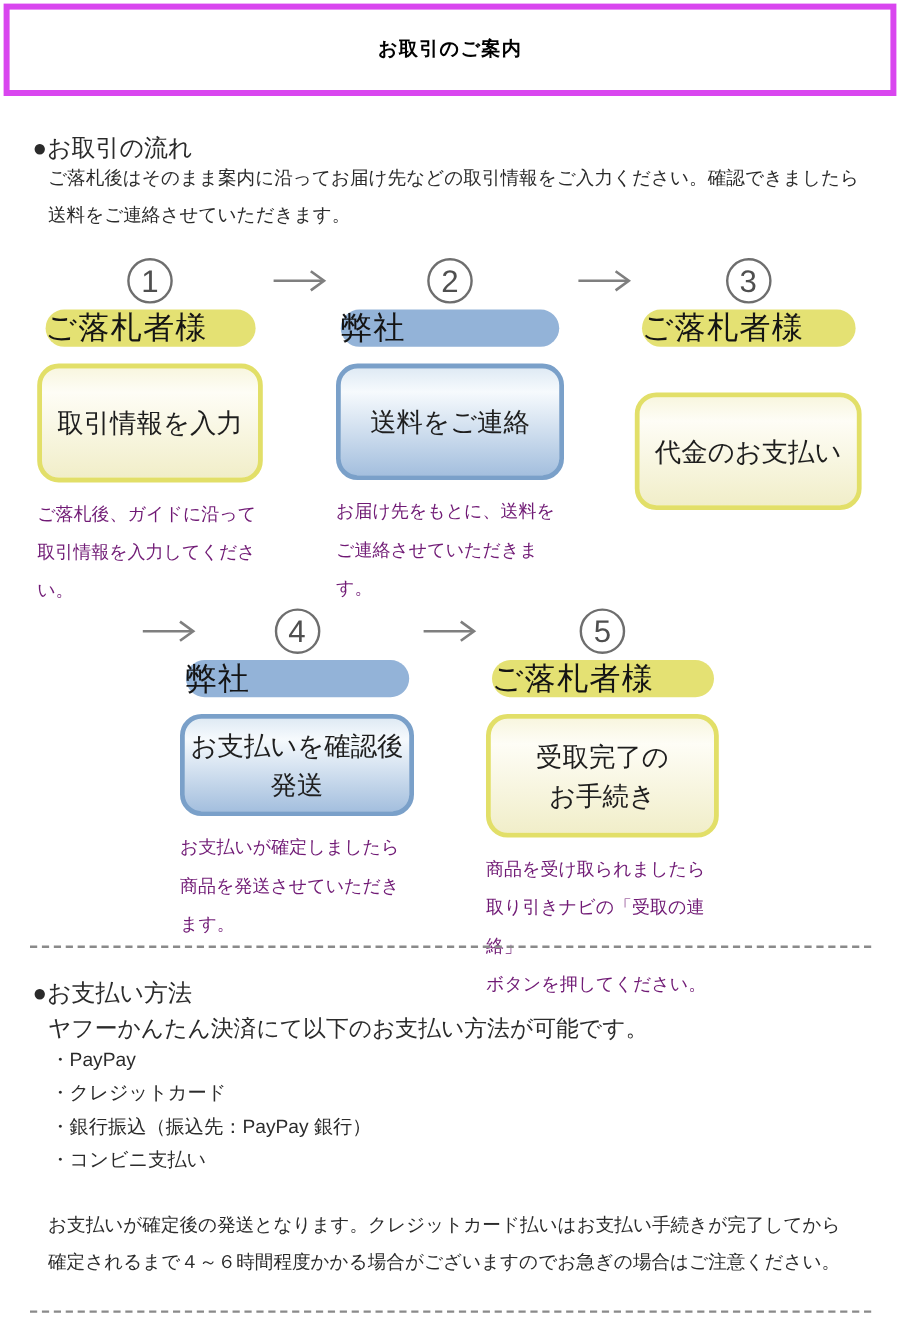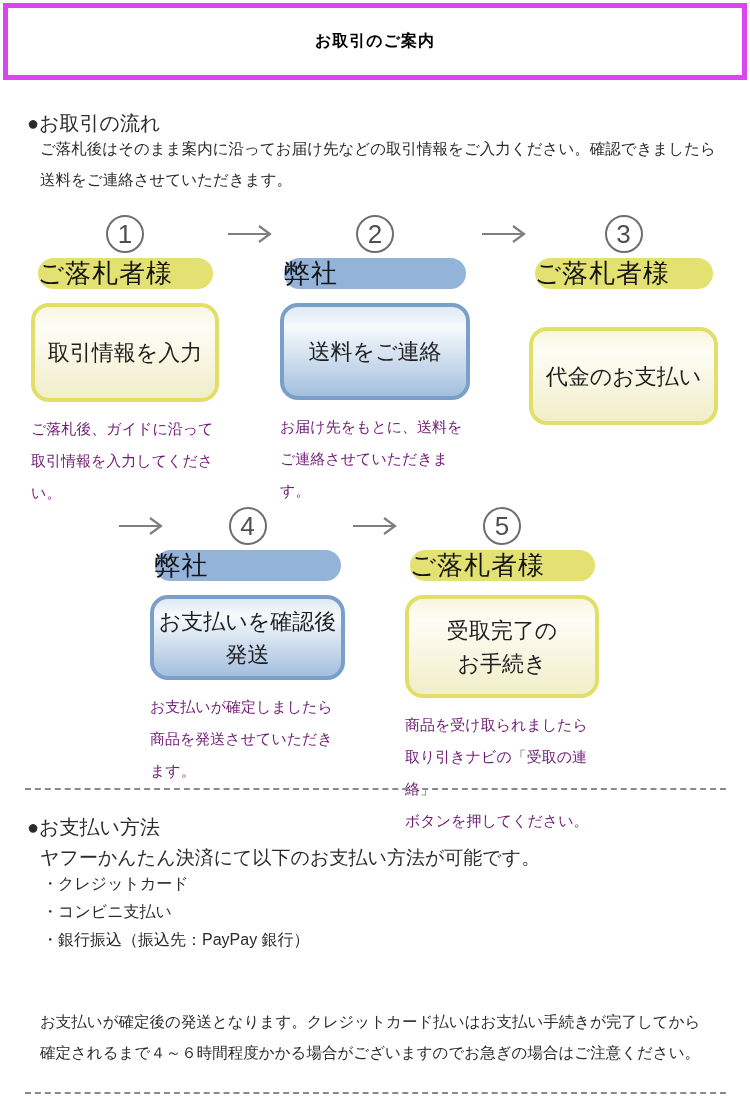--- a/index.html
+++ b/index.html
@@ -154,23 +154,24 @@
 取り引きナビの「受取の連絡」
 ボタンを押してください。</div>
   </div>
 
   <div class="divider" style="top:788px;"></div>
 
   <div class="sec-heading" style="left:27px;top:814px;">●お支払い方法</div>
   <div class="para" style="left:40px;top:842px;width:690px;font-size:19px;">ヤフーかんたん決済にて以下のお支払い方法が可能です。</div>
 
   <div class="methods" style="left:42px;top:870px;width:600px;">
+    <div class="list-item">・PayPay</div>
     <div class="list-item">・クレジットカード</div>
+    <div class="list-item">・銀行振込（振込先：PayPay 銀行）</div>
     <div class="list-item">・コンビニ支払い</div>
-    <div class="list-item">・銀行振込（振込先：PayPay 銀行）</div>
   </div>
 
   <div class="para" style="left:40px;top:1006px;width:695px;line-height:31px;">お支払いが確定後の発送となります。クレジットカード払いはお支払い手続きが完了してから
 確定されるまで４～６時間程度かかる場合がございますのでお急ぎの場合はご注意ください。</div>
 
   <div class="divider" style="top:1092px;"></div>
 
 </div>
 
 </body></html>

